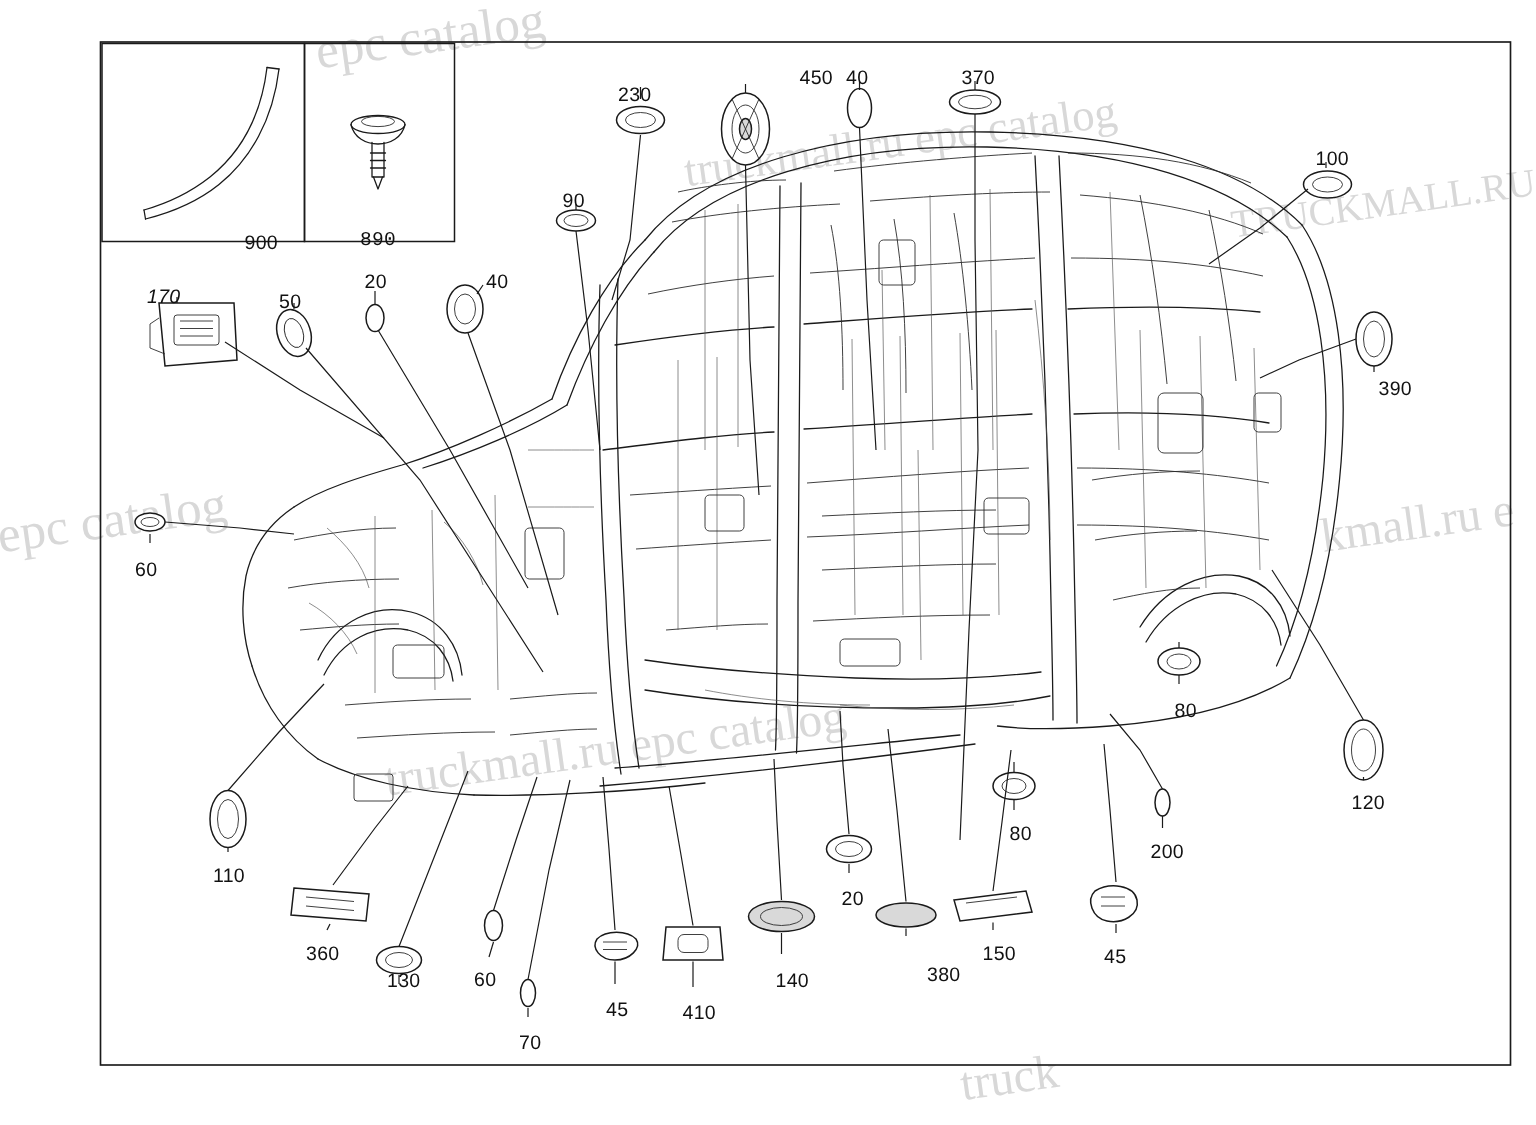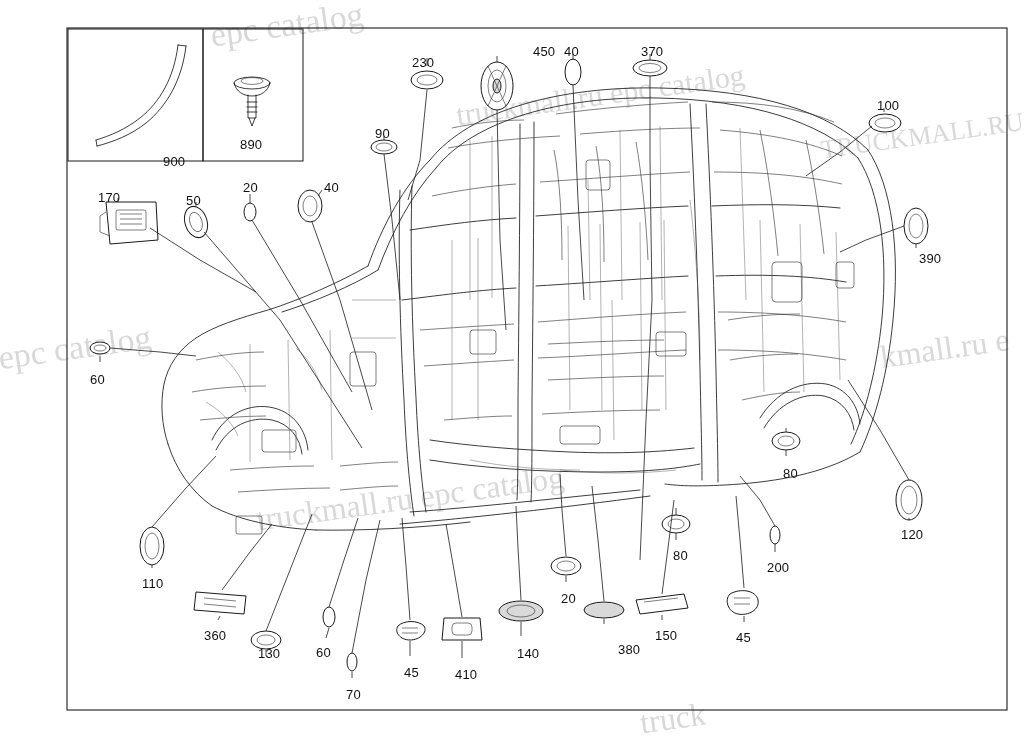--- a/index.html
+++ b/index.html
@@ -357,21 +357,21 @@
   </svg>
 
   <div id="label-layer">
       <div class="lbl" style="left: 412px; top: 55px;">230</div>
       <div class="lbl" style="left: 489px; top: 44px; margin-left: 44px;">450</div>
       <div class="lbl" style="left: 564px; top: 44px;">40</div>
       <div class="lbl" style="left: 641px; top: 44px;">370</div>
       <div class="lbl" style="left: 877px; top: 98px;">100</div>
       <div class="lbl" style="left: 375px; top: 126px;">90</div>
       <div class="lbl" style="left: 919px; top: 251px;">390</div>
-      <div class="lbl" style="left: 98px; top: 190px;">170</div>
+      <div class="lbl" style="left: 98px; top: 190px; font-style: italic;">170</div>
       <div class="lbl" style="left: 186px; top: 193px;">50</div>
       <div class="lbl" style="left: 243px; top: 180px;">20</div>
       <div class="lbl" style="left: 324px; top: 180px;">40</div>
       <div class="lbl" style="left: 90px; top: 372px;">60</div>
       <div class="lbl" style="left: 783px; top: 466px;">80</div>
       <div class="lbl" style="left: 901px; top: 527px;">120</div>
       <div class="lbl" style="left: 142px; top: 576px;">110</div>
       <div class="lbl" style="left: 673px; top: 548px;">80</div>
       <div class="lbl" style="left: 767px; top: 560px;">200</div>
       <div class="lbl" style="left: 204px; top: 628px;">360</div>
@@ -381,16 +381,16 @@
       <div class="lbl" style="left: 404px; top: 665px;">45</div>
       <div class="lbl" style="left: 455px; top: 667px;">410</div>
       <div class="lbl" style="left: 517px; top: 646px;">140</div>
       <div class="lbl" style="left: 561px; top: 591px;">20</div>
       <div class="lbl" style="left: 618px; top: 632px; margin-top: 10px;">380</div>
       <div class="lbl" style="left: 655px; top: 628px;">150</div>
       <div class="lbl" style="left: 736px; top: 630px;">45</div>
     </div>
 
   <div class="lbl" style="left:163px;top:134px;margin-top:20px;">900</div>
-  <div class="lbl" style="left:240px;top:137px;">890</div>
+  <div class="lbl" style="left:240px;top:152px;font-family:Liberation Mono, monospace;">890</div>
 
 
 </div>
 
 </body></html>

